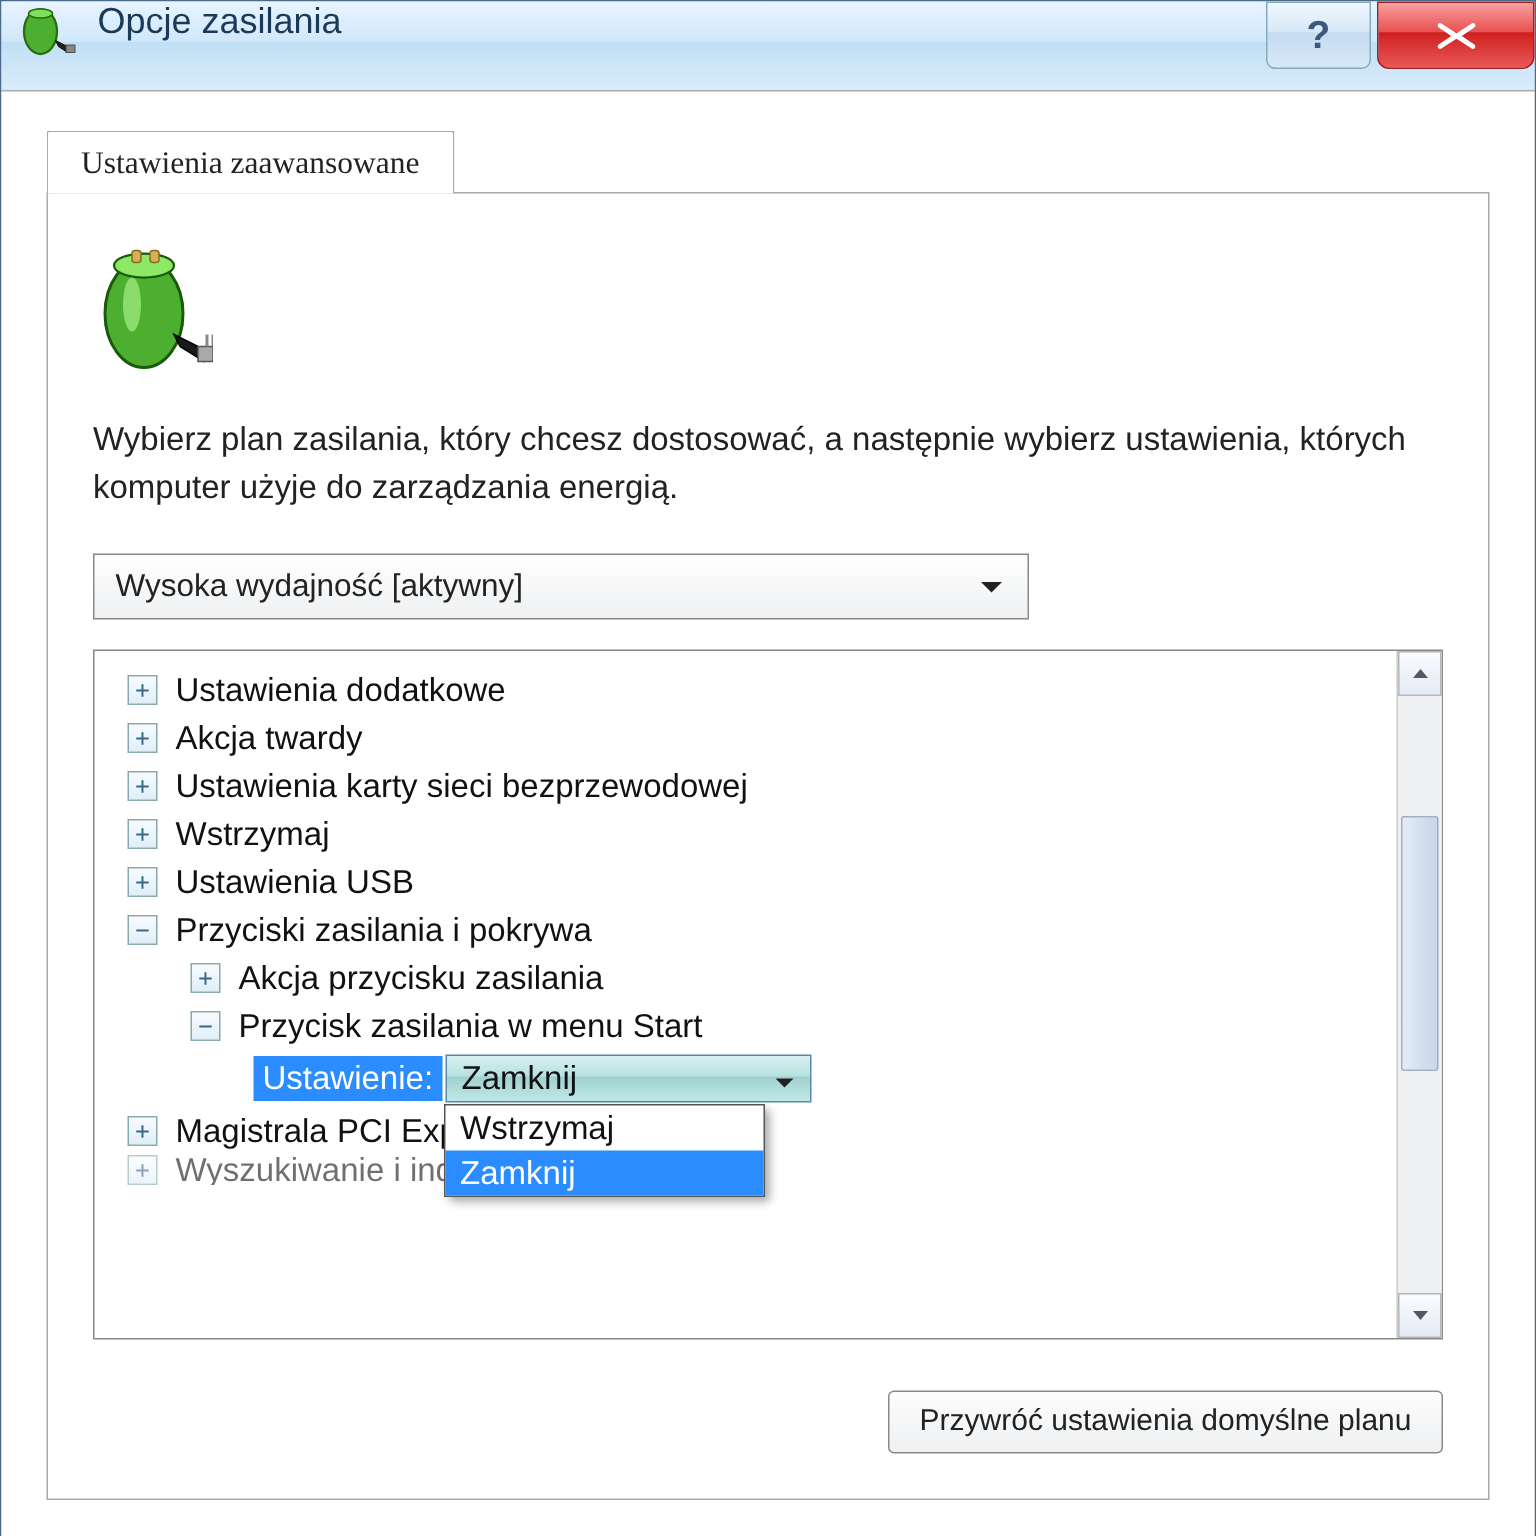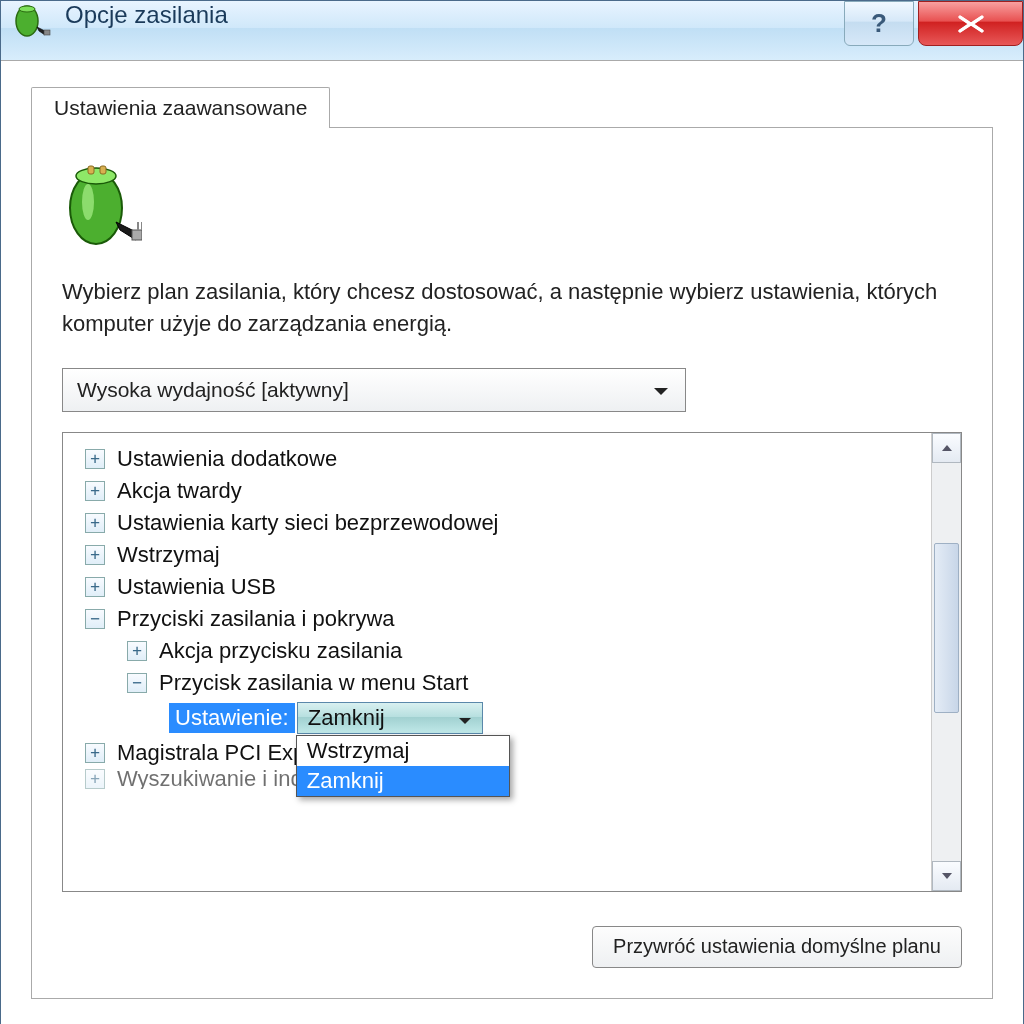--- a/index.html
+++ b/index.html
@@ -78,20 +78,21 @@
     display: flex;
   }
   .tab {
     padding: 8px 22px;
     background: #fff;
     border: 1px solid #aaa;
     border-bottom: none;
     border-radius: 2px 2px 0 0;
     font-size: 21px;
     color: #222;
+    font-family: Liberation Serif, serif;
   }
   .tabpanel {
     border: 1px solid #aaa;
     padding: 30px 30px 30px 30px;
     margin-top: -1px;
     background: #fff;
   }
   .intro {
     display: flex;
     gap: 28px;
@@ -163,21 +164,21 @@
   .setting-row {
     display: flex;
     align-items: center;
   }
   .setting-label {
     background: #2a8cff;
     color: #fff;
     padding: 2px 6px;
   }
   .setting-combo {
-    width: 186px;
+    width: 244px;
     height: 32px;
     border: 1px solid #5a88aa;
     background: linear-gradient(to bottom, #d8f0f0, #b8e0e0 45%, #a0d0d0 46%, #c0e8e8);
     display: flex;
     align-items: center;
     padding: 0 10px;
     position: relative;
     margin-left: 2px;
   }
   .setting-combo .chev {

